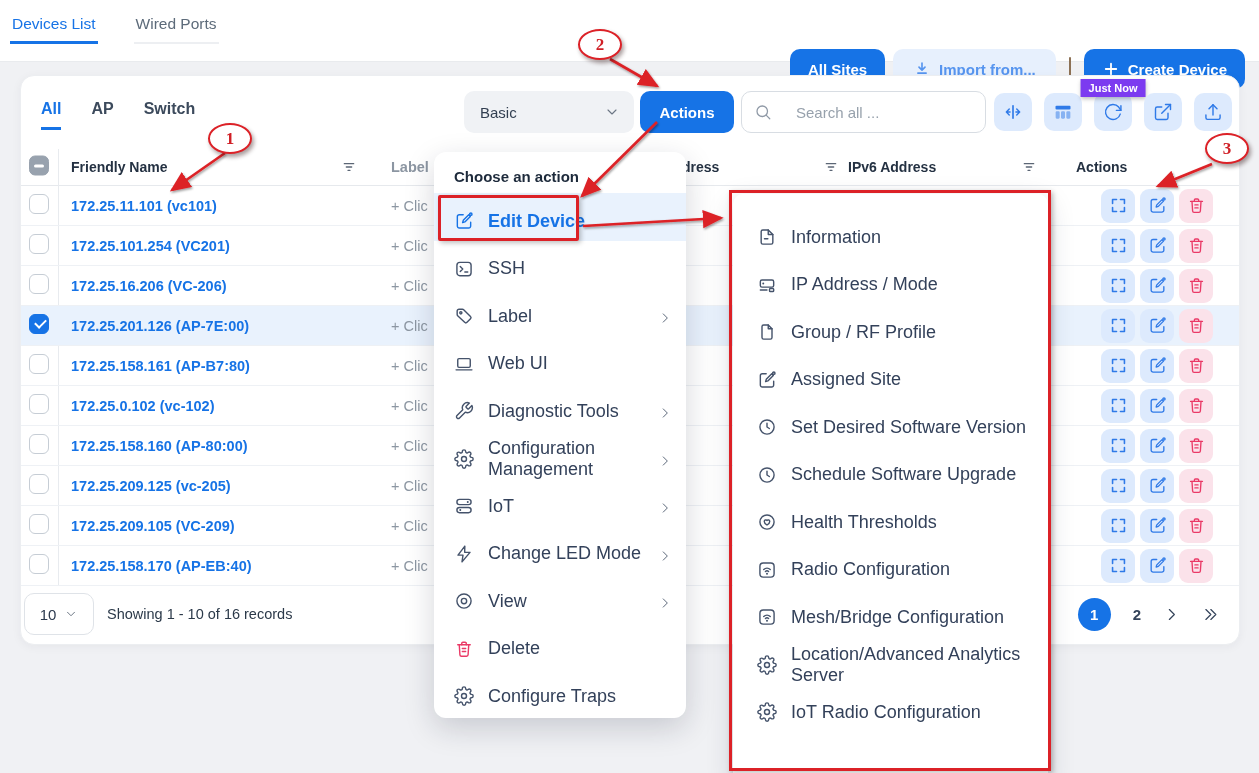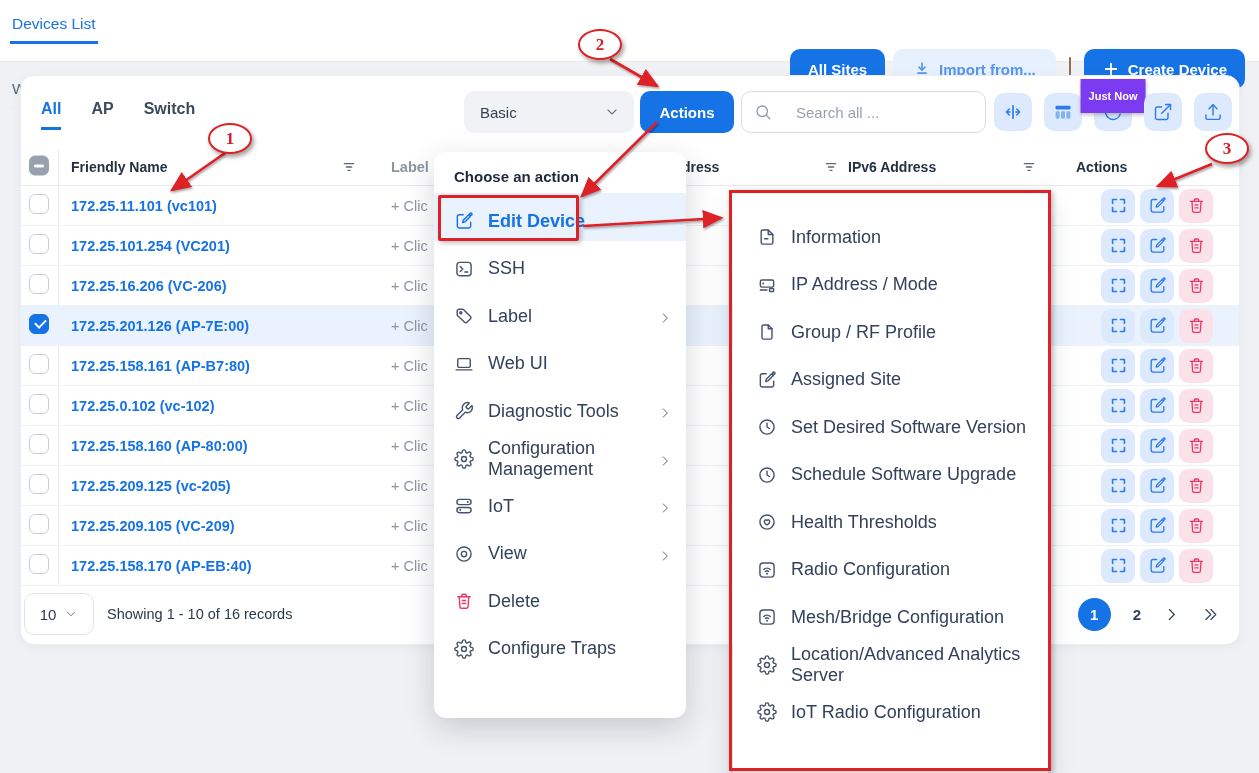--- a/index.html
+++ b/index.html
@@ -6,21 +6,21 @@
     --primary:#1673e6; --danger:#ea3a67; --annotation:#dc2127; --badge-purple:#7c3bf0;
     --selected-row:#e9f2fd; --light-icon-bg:#ddeafd; --danger-icon-bg:#fbe2ea;
   }
   *{margin:0;padding:0;box-sizing:border-box;}
   html,body{width:1259px;height:773px;}
   body{font-family:"Liberation Sans",sans-serif;background:#f0f1f4;overflow:hidden;}
   .stage{position:relative;width:1259px;height:773px;overflow:hidden;background:#f0f1f4;}
 
   
   .topbar{position:absolute;left:0;top:0;width:100%;height:62px;background:#fff;border-bottom:1px solid #e9ebee;z-index:2;}
-  .ptabs{position:absolute;left:10px;top:15px;display:flex;gap:36px;flex-direction:column;}
+  .ptabs{position:absolute;left:10px;top:15px;display:flex;gap:36px;}
   .ptab{font-size:15.5px;font-weight:500;color:#5d6b7a;padding:0 2px 9px 2px;border-bottom:2px solid #edeff2;cursor:pointer;}
   .ptab.active{color:var(--primary);border-bottom:3px solid var(--primary);padding-bottom:8px;}
   .top-actions{position:absolute;right:14px;top:11px;display:flex;align-items:center;gap:8px;height:40px;margin-top:38px;}
   .btn{display:inline-flex;align-items:center;justify-content:center;height:40px;border:none;border-radius:10px;font-family:inherit;font-size:15px;font-weight:700;cursor:pointer;gap:8px;}
   .btn-primary{background:var(--primary);color:#fff;padding:0 18px;}
   .btn-soft{background:#e7f0fd;color:#5795ef;padding:0 20px;}
   .vdivider{width:2px;height:24px;background:#8d7155;border-radius:2px;margin:0 5px;}
   .bicon{width:18px;height:18px;display:inline-block;}
 
   
@@ -31,21 +31,21 @@
   .select-box{position:absolute;left:443px;top:15px;width:170px;height:42px;background:#f0f2f5;border-radius:10px;display:flex;align-items:center;justify-content:space-between;padding:0 14px 0 16px;font-size:15px;color:#323f51;cursor:pointer;}
   .select-box .chev{width:16px;height:16px;color:#6b7684;}
   .actions-btn{position:absolute;left:619px;top:15px;width:94px;height:42px;border-radius:10px;}
   .search-wrap{position:absolute;left:720px;top:15px;width:245px;height:42px;border:1.5px solid #d8dde3;border-radius:10px;background:#fff;display:flex;align-items:center;padding:0 10px 0 12px;gap:24px;}
   .search-wrap .sic{width:18px;height:18px;color:#8f99a6;flex:none;}
   .search-wrap input{border:none;outline:none;font-family:inherit;font-size:15px;color:#39465a;width:100%;background:transparent;}
   .search-wrap input::placeholder{color:#97a1ac;}
   .tools{position:absolute;right:7px;top:17px;display:flex;gap:12px;}
   .tool{position:relative;width:38px;height:38px;border:none;border-radius:10px;background:var(--light-icon-bg);color:#2f7ae8;display:flex;align-items:center;justify-content:center;cursor:pointer;overflow:visible;}
   .tool .t-ic{width:20px;height:20px;display:block;}
-  .t-badge{position:absolute;top:-14px;left:50%;transform:translateX(-50%);background:var(--badge-purple);color:#fff;font-size:11px;font-weight:700;padding:11px 8px;border-radius:0;white-space:nowrap;box-shadow:0 2px 4px rgba(0,0,0,.25);}
+  .t-badge{position:absolute;top:-14px;left:50%;transform:translateX(-50%);background:var(--badge-purple);color:#fff;font-size:11px;font-weight:700;padding:3px 8px;border-radius:0;white-space:nowrap;box-shadow:0 2px 4px rgba(0,0,0,.25);}
 
   
   .thead{position:absolute;left:0;top:73px;width:100%;height:37px;border-bottom:1px solid #e6e9ed;font-size:14px;font-weight:700;color:#243142;}
   .cell{position:absolute;top:50%;transform:translateY(-50%);white-space:nowrap;}
   .c-check{left:8px;}
   .c-name{left:50px;}
   .c-namef{left:320px;}
   .c-label{left:370px;}
   .c-ip{left:626px;}
   .c-ipf{left:802px;}
@@ -590,20 +590,29 @@
               <rect x="3.5" y="13.7" width="17" height="6.3" rx="3.1"></rect>
               <path d="M16.5 7.1h.01M7.5 16.8h.01" stroke-width="2.4"></path>
             </svg></span>
           <span class="mi-label">IoT</span>
           <span class="mi-chevron"><svg viewBox="0 0 24 24" fill="none" stroke="currentColor" stroke-width="1.7" stroke-linecap="round" stroke-linejoin="round" width="100%" height="100%">
               <path d="M9 5l7 7-7 7"></path>
             </svg></span>
         </div>
         <div class="mi">
           <span class="mi-ic"><svg viewBox="0 0 24 24" fill="none" stroke="currentColor" stroke-width="1.7" stroke-linecap="round" stroke-linejoin="round" width="100%" height="100%">
+              <path d="M13 2.5L4.8 13.3h6L9.6 21.5 19.2 10h-6.4L13 2.5z"></path>
+            </svg></span>
+          <span class="mi-label">Change LED Mode</span>
+          <span class="mi-chevron"><svg viewBox="0 0 24 24" fill="none" stroke="currentColor" stroke-width="1.7" stroke-linecap="round" stroke-linejoin="round" width="100%" height="100%">
+              <path d="M9 5l7 7-7 7"></path>
+            </svg></span>
+        </div>
+        <div class="mi">
+          <span class="mi-ic"><svg viewBox="0 0 24 24" fill="none" stroke="currentColor" stroke-width="1.7" stroke-linecap="round" stroke-linejoin="round" width="100%" height="100%">
               <circle cx="12" cy="12" r="8.5"></circle>
               <circle cx="12" cy="12" r="3.2"></circle>
             </svg></span>
           <span class="mi-label">View</span>
           <span class="mi-chevron"><svg viewBox="0 0 24 24" fill="none" stroke="currentColor" stroke-width="1.7" stroke-linecap="round" stroke-linejoin="round" width="100%" height="100%">
               <path d="M9 5l7 7-7 7"></path>
             </svg></span>
         </div>
         <div class="mi danger">
           <span class="mi-ic"><svg viewBox="0 0 24 24" fill="none" stroke="currentColor" stroke-width="1.7" stroke-linecap="round" stroke-linejoin="round" width="100%" height="100%">

